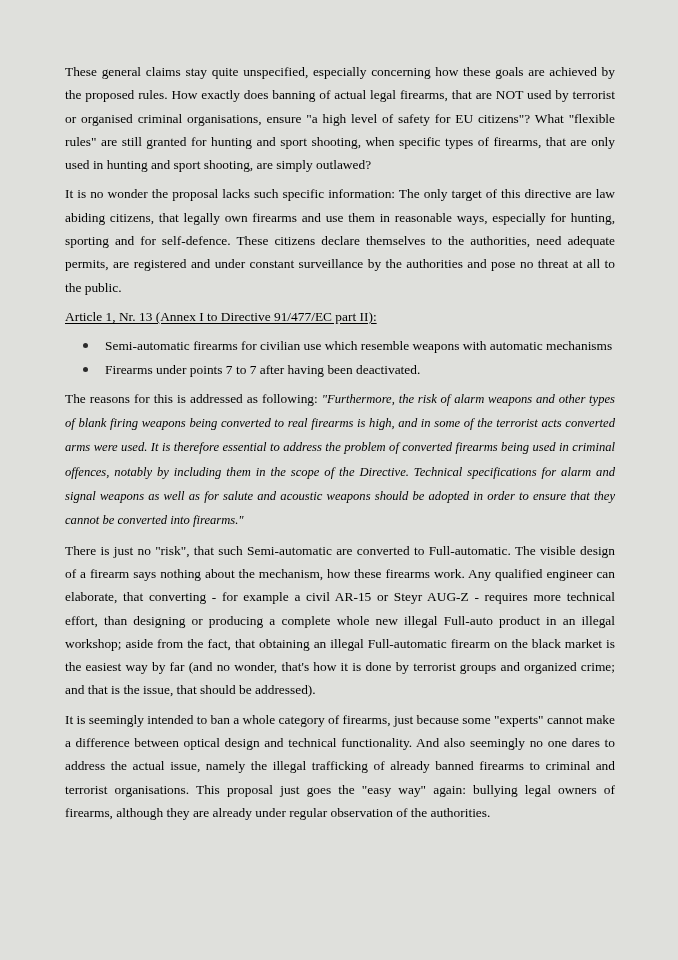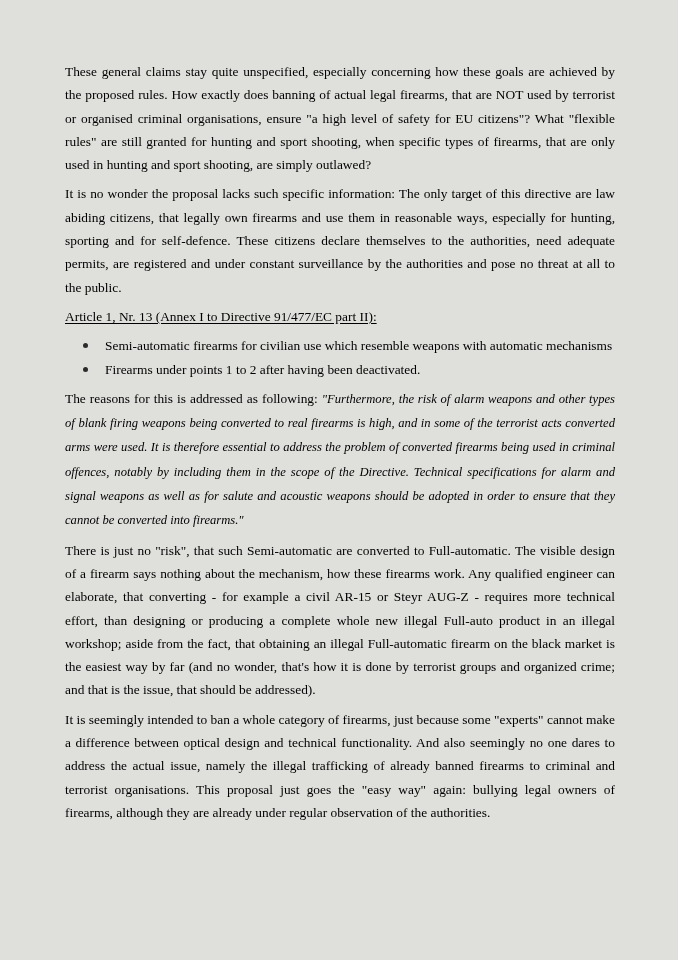--- a/index.html
+++ b/index.html
@@ -66,21 +66,21 @@
 <div class="page">
   <p>These general claims stay quite unspecified, especially concerning how these goals are achieved by the proposed rules. How exactly does banning of actual legal firearms, that are NOT used by terrorist or organised criminal organisations, ensure "a high level of safety for EU citizens"? What "flexible rules" are still granted for hunting and sport shooting, when specific types of firearms, that are only used in hunting and sport shooting, are simply outlawed?</p>
 
   <p>It is no wonder the proposal lacks such specific information: The only target of this directive are law abiding citizens, that legally own firearms and use them in reasonable ways, especially for hunting, sporting and for self-defence. These citizens declare themselves to the authorities, need adequate permits, are registered and under constant surveillance by the authorities and pose no threat at all to the public.</p>
 
   <p class="heading">Article 1, Nr. 13 (Annex I to Directive 91/477/EC part II):</p>
 
 
   <ul>
     <li>Semi-automatic firearms for civilian use which resemble weapons with automatic mechanisms</li>
-    <li>Firearms under points 1 to 2 after having been deactivated.</li>
+    <li>Firearms under points 7 to 7 after having been deactivated.</li>
   </ul>
 
 
   <p><span>The reasons for this is addressed as following: </span><span class="quote">"Furthermore, the risk of alarm weapons and other types of blank firing weapons being converted to real firearms is high, and in some of the terrorist acts converted arms were used. It is therefore essential to address the problem of converted firearms being used in criminal offences, notably by including them in the scope of the Directive. Technical specifications for alarm and signal weapons as well as for salute and acoustic weapons should be adopted in order to ensure that they cannot be converted into firearms."</span></p>
 
   <p>There is just no "risk", that such Semi-automatic are converted to Full-automatic. The visible design of a firearm says nothing about the mechanism, how these firearms work. Any qualified engineer can elaborate, that converting - for example a civil AR-15 or Steyr AUG-Z - requires more technical effort, than designing or producing a complete whole new illegal Full-auto product in an illegal workshop; aside from the fact, that obtaining an illegal Full-automatic firearm on the black market is the easiest way by far (and no wonder, that's how it is done by terrorist groups and organized crime; and that is the issue, that should be addressed).</p>
 
   <p>It is seemingly intended to ban a whole category of firearms, just because some "experts" cannot  make a difference between optical design and technical functionality. And also seemingly no one dares to address the actual issue, namely the illegal trafficking of already banned firearms to criminal and terrorist organisations. This proposal just goes the "easy way" again: bullying legal owners of firearms, although they are already under regular observation of the authorities.</p>
 </div>
 

